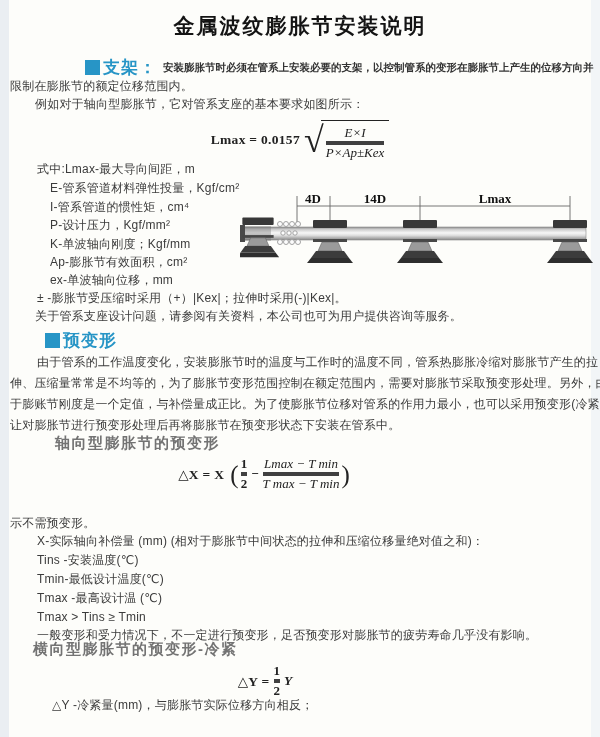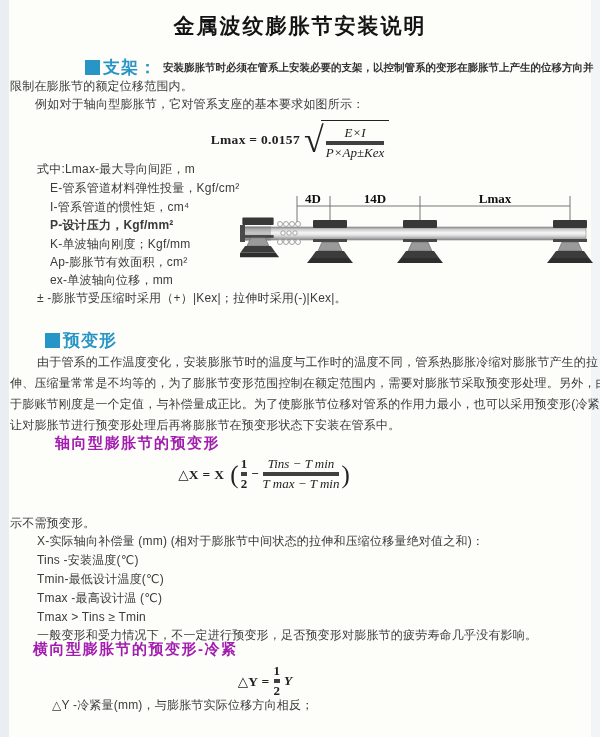--- a/index.html
+++ b/index.html
@@ -13,21 +13,21 @@
   .edge.left{left:0;}
   .edge.right{right:0;background:#f2f5f7;}
   .title{
     position:absolute;top:12px;left:0;right:0;text-align:center;
     font-size:21px;font-weight:bold;color:#141414;letter-spacing:2px;
   }
   .line{position:absolute;white-space:nowrap;font-size:12px;letter-spacing:.2px;line-height:16px;}
   .sec-head{position:absolute;white-space:nowrap;font-weight:bold;font-size:17px;color:#2795c6;letter-spacing:1px;}
   .sec-head .sq{display:inline-block;width:15px;height:15px;background:#2795c6;margin-right:3px;vertical-align:-2px;}
   .sec-head .after-text{font-size:10.5px;font-weight:bold;color:#333;letter-spacing:0;margin-left:6px;vertical-align:2px;}
-  .sub-head{position:absolute;white-space:nowrap;font-weight:bold;font-size:15px;color:#a21caf;letter-spacing:1.5px;}
+  .sub-head{position:absolute;white-space:nowrap;font-weight:bold;font-size:15px;color:#737373;letter-spacing:1.5px;}
   
   .formula{
     position:absolute;display:flex;align-items:center;justify-content:center;
     font-family:"Liberation Serif","DejaVu Serif",serif;color:#222;
   }
   .f-lhs{font-weight:bold;font-size:13.5px;margin-right:4px;letter-spacing:.3px;}
   .frac{display:inline-flex;flex-direction:column;text-align:center;font-size:13px;line-height:1.2;font-style:italic;}
   .frac.upright{font-style:normal;font-weight:bold;}
   .frac .den{border-top:4px solid #404040;}
   .radical{font-size:36px;font-weight:400;line-height:.85;margin-right:-3px;color:#222;}
@@ -60,25 +60,26 @@
       <span class="frac">
         <span>E×I</span>
         <span class="den">P×Ap±Kex</span>
       </span>
     </span>
   </div>
 
   <div class="line" style="left:50px;top:180px;">E-管系管道材料弹性投量，Kgf/cm²</div>
   <div class="line" style="left:37px;top:161px;">式中:Lmax-最大导向间距，m</div>
   <div class="line" style="left:50px;top:199px;">I-管系管道的惯性矩，cm⁴</div>
-  <div class="line" style="left:50px;top:217px;font-weight:bold;">P-设计压力，Kgf/mm²</div>
+  <div class="line" style="left:50px;top:217px;">P-设计压力，Kgf/mm²</div>
   <div class="line" style="left:50px;top:236px;">K-单波轴向刚度；Kgf/mm</div>
   <div class="line" style="left:50px;top:254px;">Ap-膨胀节有效面积，cm²</div>
   <div class="line" style="left:50px;top:272px;">ex-单波轴向位移，mm</div>
   <div class="line" style="left:37px;top:290px;">± -膨胀节受压缩时采用（+）|Kex|；拉伸时采用(-)|Kex|。</div>
+  <div class="line" style="left:35px;top:308px;">关于管系支座设计问题，请参阅有关资料，本公司也可为用户提供咨询等服务。</div>
 
   <svg style="position:absolute;left:240px;top:190px;" width="356" height="82" viewBox="0 0 356 82">
     <defs>
       <linearGradient id="pg" x1="0" y1="0" x2="0" y2="1">
         <stop offset="0" stop-color="#8c8c8c"></stop>
         <stop offset="0.18" stop-color="#cccccc"></stop>
         <stop offset="0.45" stop-color="#f7f7f7"></stop>
         <stop offset="0.65" stop-color="#dedede"></stop>
         <stop offset="1" stop-color="#8a8a8a"></stop>
       </linearGradient>
@@ -156,21 +157,21 @@
 
   <div class="formula" style="left:0;width:530px;top:456px;height:36px;">
     <span class="f-lhs">△X = X</span>
     <span class="paren">(</span>
     <span class="frac upright">
       <span>1</span>
       <span class="den">2</span>
     </span>
     <span class="minus">−</span>
     <span class="frac">
-      <span>Tins − T min</span>
+      <span>Lmax − T min</span>
       <span class="den">T max − T min</span>
     </span>
     <span class="paren">)</span>
   </div>
 
   <div class="line" style="left:10px;top:515px;">示不需预变形。</div>
   <div class="line" style="left:37px;top:533px;">X-实际轴向补偿量 (mm) (相对于膨胀节中间状态的拉伸和压缩位移量绝对值之和)：</div>
   <div class="line" style="left:37px;top:552px;">Tins -安装温度(℃)</div>
   <div class="line" style="left:37px;top:571px;">Tmin-最低设计温度(℃)</div>
   <div class="line" style="left:37px;top:590px;">Tmax -最高设计温 (℃)</div>

